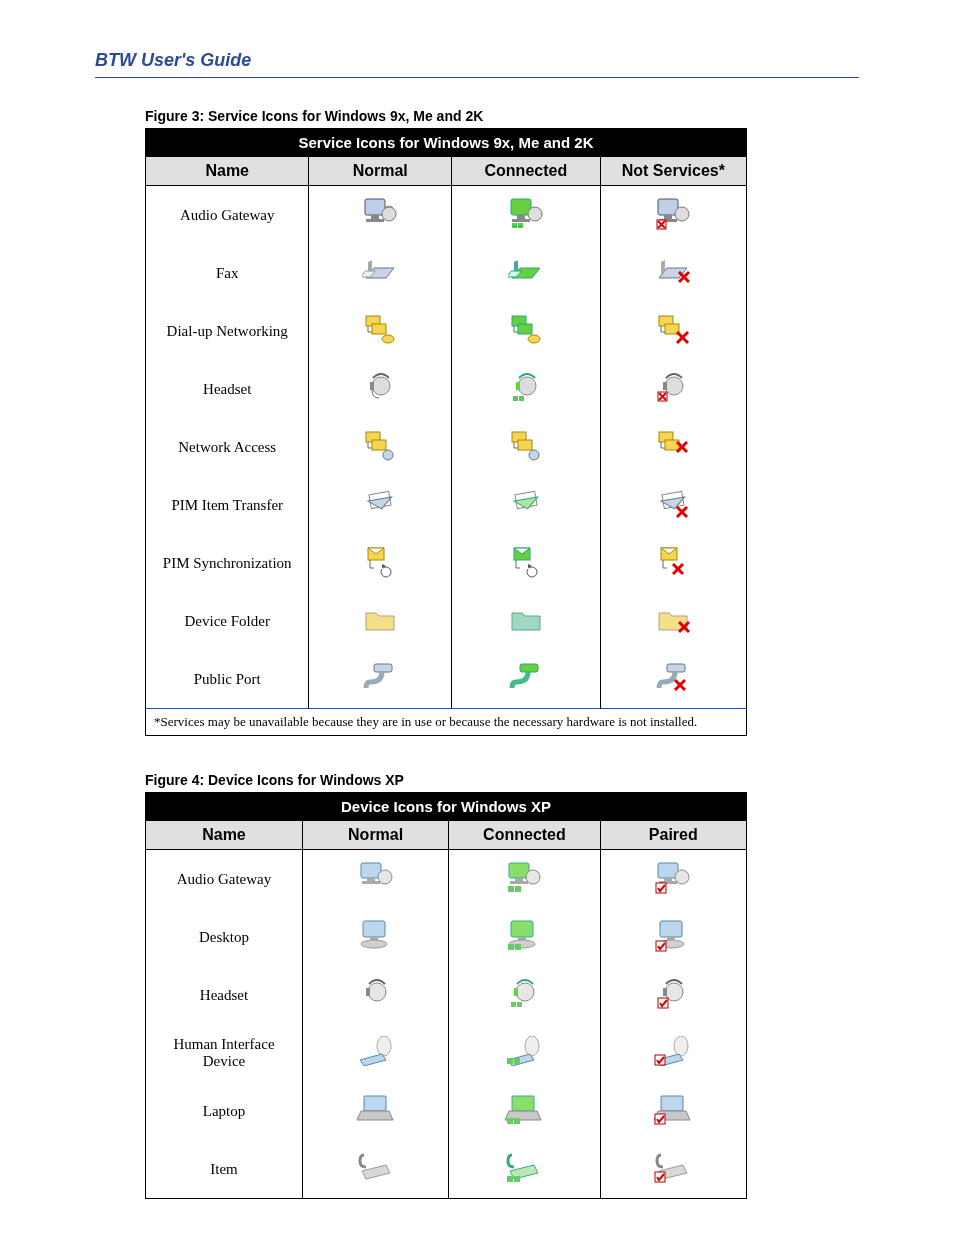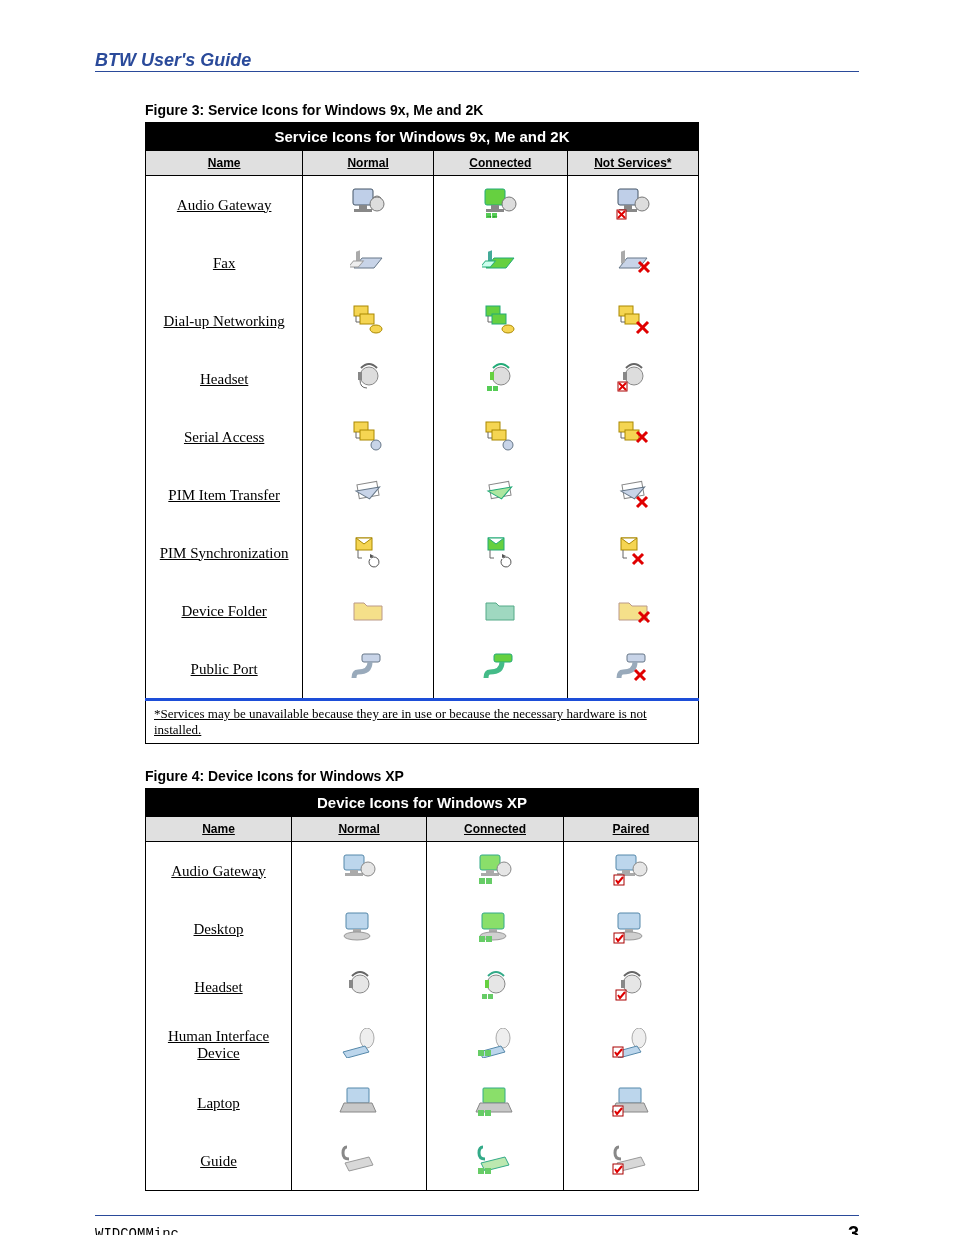--- a/index.html
+++ b/index.html
@@ -12,50 +12,50 @@
   .page {
     padding: 50px 95px 30px 95px;
     box-sizing: border-box;
   }
   .doc-header {
     font-family: Arial, Helvetica, sans-serif;
     font-weight: bold;
     font-style: italic;
     color: #2a4a9a;
     font-size: 18px;
+    padding-bottom: 6px;
     border-bottom: 1px solid #2a4a9a;
     margin-bottom: 30px;
   }
   .figure-caption {
     font-family: Arial, Helvetica, sans-serif;
     font-weight: bold;
     font-size: 14px;
     margin: 8px 0 4px 50px;
   }
   table.icon-table {
     border-collapse: collapse;
-    width: 554px;
+    width: 602px;
     margin-left: 50px;
-    margin-bottom: 24px;
+    margin-bottom: 36px;
     border: 1px solid #000;
-    text-decoration: underline;
   }
   table.icon-table th.title-row {
     background: #000;
     color: #fff;
     font-family: Arial, Helvetica, sans-serif;
     font-weight: bold;
     font-size: 15px;
     padding: 5px 0;
   }
   table.icon-table th.col-head {
     background: #e0e0e0;
     font-family: Arial, Helvetica, sans-serif;
     font-weight: bold;
-    font-size: 12px;
+    font-size: 16px;
     padding: 5px 0;
     border: 1px solid #000;
   }
   table.icon-table td {
     border-left: 1px solid #000;
     border-right: 1px solid #000;
     border-top: none;
     border-bottom: none;
     padding: 8px 8px;
     vertical-align: middle;
@@ -65,21 +65,21 @@
     text-align: center;
     width: 160px;
   }
   table.icon-table td.icon-cell {
     text-align: center;
     width: 150px;
     height: 42px;
   }
   table.icon-table tr.footnote td {
     font-size: 13px;
-    border-top: 3px solid #1d4ed8;
+    border-top: 1px solid #1d4ed8;
     padding: 5px 8px;
   }
   .svg-icon { display:inline-block; vertical-align:middle; }
   .doc-footer-line {
     border-top: 1px solid #2a4a9a;
     margin-top: 10px;
     padding-top: 6px;
     display:flex;
     justify-content: space-between;
     align-items:center;
@@ -231,21 +231,21 @@
                 <path d="M10 8 Q18 0 26 8" stroke="#666" fill="none" stroke-width="2"></path>
                 <rect x="7" y="12" width="4" height="8" fill="#888"></rect>
                 <rect x="2" y="22" width="9" height="9" fill="#fff" stroke="#a00"></rect>
                 <line x1="3" y1="23" x2="10" y2="30" stroke="#e00000" stroke-width="2"></line>
                 <line x1="10" y1="23" x2="3" y2="30" stroke="#e00000" stroke-width="2"></line>
               </svg>
       </span></td>
     </tr>
 
     <tr>
-      <td class="name-cell">Serial Access</td>
+      <td class="name-cell">Network Access</td>
       <td class="icon-cell"><span class="svg-icon">
         <svg width="36" height="34">
                 <rect x="4" y="4" width="14" height="10" fill="#f5d552" stroke="#a80"></rect>
                 <rect x="10" y="12" width="14" height="10" fill="#f5d552" stroke="#a80"></rect>
                 <path d="M6 14 v6 h4" stroke="#666" fill="none"></path>
                 <circle cx="26" cy="27" r="5" fill="#c8d4e8" stroke="#678"></circle>
               </svg>
       </span></td>
       <td class="icon-cell"><span class="svg-icon">
         <svg width="36" height="34">
@@ -521,21 +521,21 @@
         <svg width="40" height="34">
                 <rect x="8" y="4" width="22" height="15" rx="1" fill="#bcd6ec" stroke="#58a"></rect>
                 <path d="M5 19 L33 19 L37 28 L1 28 Z" fill="#c8c8c8" stroke="#888"></path>
                 <rect x="2" y="22" width="10" height="10" fill="#fff" stroke="#a00"></rect>
                 <polyline points="4,27 6,30 11,24" stroke="#e00000" fill="none" stroke-width="2"></polyline>
               </svg>
       </span></td>
     </tr>
 
     <tr>
-      <td class="name-cell">Guide</td>
+      <td class="name-cell">Item</td>
       <td class="icon-cell"><span class="svg-icon">
         <svg width="40" height="32">
                 <path d="M8 4 Q4 4 4 10 Q4 16 10 16" stroke="#888" fill="none" stroke-width="3"></path>
                 <path d="M6 20 L30 14 L34 22 L10 28 Z" fill="#d8d8d8" stroke="#999"></path>
               </svg>
       </span></td>
       <td class="icon-cell"><span class="svg-icon">
         <svg width="40" height="32">
                 <path d="M8 4 Q4 4 4 10 Q4 16 10 16" stroke="#3a8" fill="none" stroke-width="3"></path>
                 <path d="M6 20 L30 14 L34 22 L10 28 Z" fill="#bce8b0" stroke="#3a8"></path>

